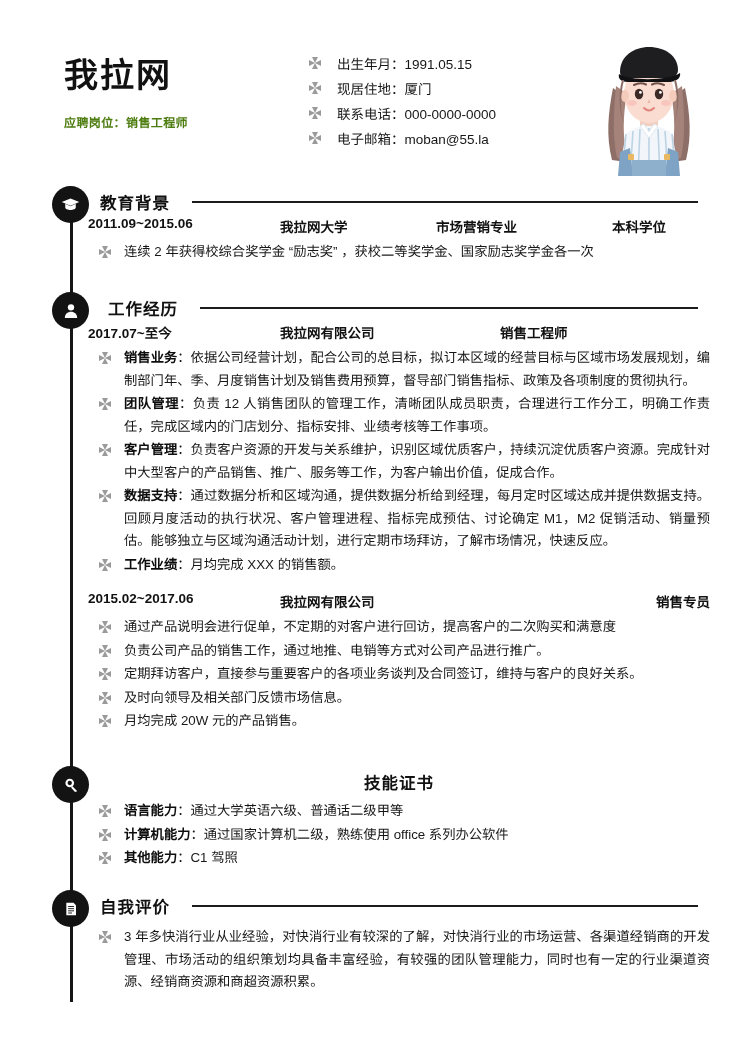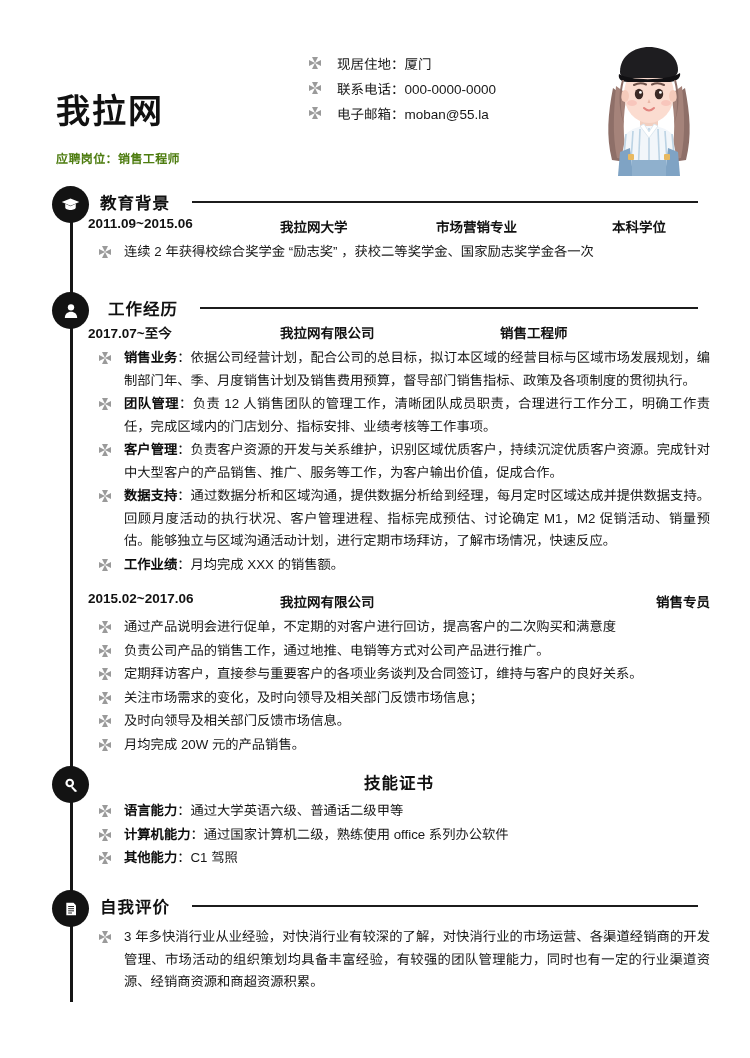--- a/index.html
+++ b/index.html
@@ -21,24 +21,23 @@
     box-sizing: border-box;
   }
 
   
   .header {
     position: relative;
     height: 175px;
   }
   .header-left {
     position: absolute;
-    left: 56px;
+    left: 64px;
     top: 56px;
     width: 250px;
-    margin-top: 36px;
   }
   .name {
     font-size: 34px;
     font-weight: bold;
     letter-spacing: 2px;
     line-height: 1.15;
     color: #111111;
     margin: 0;
     white-space: nowrap;
   }
@@ -208,20 +207,24 @@
 <div class="page">
 
   <div class="header">
 
     <div class="header-left">
       <div class="name">我拉网</div>
       <div class="position-line">应聘岗位：销售工程师</div>
     </div>
 
     <div class="contact-block">
+      <div class="contact-row">
+        <span class="dmark"></span>
+        <span class="contact-label">出生年月：1991.05.15</span>
+      </div>
       <div class="contact-row">
         <span class="dmark"></span>
         <span class="contact-label">现居住地：厦门</span>
       </div>
       <div class="contact-row">
         <span class="dmark"></span>
         <span class="contact-label">联系电话：000-0000-0000</span>
       </div>
       <div class="contact-row">
         <span class="dmark"></span>
@@ -367,24 +370,20 @@
         <span class="dmark"></span>
         <span>通过产品说明会进行促单，不定期的对客户进行回访，提高客户的二次购买和满意度</span>
       </div>
       <div class="bullet">
         <span class="dmark"></span>
         <span>负责公司产品的销售工作，通过地推、电销等方式对公司产品进行推广。</span>
       </div>
       <div class="bullet">
         <span class="dmark"></span>
         <span>定期拜访客户，直接参与重要客户的各项业务谈判及合同签订，维持与客户的良好关系。</span>
-      </div>
-      <div class="bullet">
-        <span class="dmark"></span>
-        <span>关注市场需求的变化，及时向领导及相关部门反馈市场信息；</span>
       </div>
       <div class="bullet">
         <span class="dmark"></span>
         <span>及时向领导及相关部门反馈市场信息。</span>
       </div>
       <div class="bullet">
         <span class="dmark"></span>
         <span>月均完成 20W 元的产品销售。</span>
       </div>
     </div>

